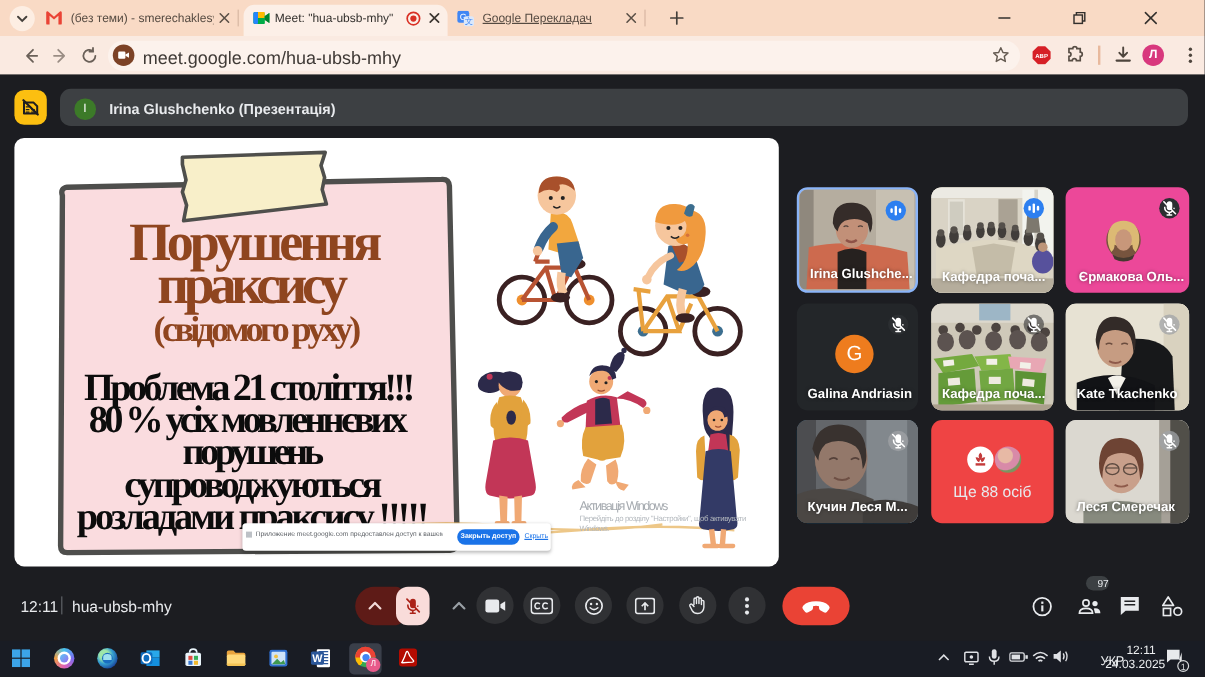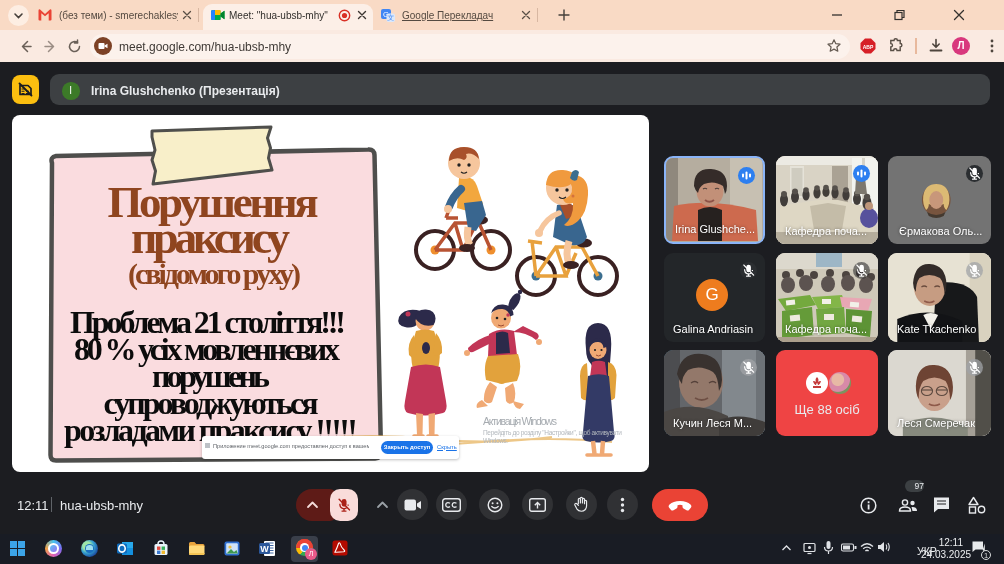--- a/index.html
+++ b/index.html
@@ -83,21 +83,21 @@
   <svg class="abs" style="left:67px;top:9px;" width="15" height="15" viewBox="0 0 15 15">
       <path d="M12.5 7.5 a5 5 0 1 1 -1.8 -3.8 M10.5 1 V4 H7.5" stroke="#6a6058" stroke-width="1.5" fill="none" stroke-linecap="round"></path>
     </svg>
 
   <div class="abs" style="left:90px;top:3.5px;width:760px;height:25px;border-radius:13px;background:#fcf2ec;"></div>
   <div class="abs" style="left:94px;top:7px;width:18px;height:18px;border-radius:50%;background:#7c4226;"></div>
   <svg class="abs" style="left:98px;top:11px;" width="10" height="10" viewBox="0 0 10 10">
       <rect x="0.5" y="2" width="6" height="6" rx="1" fill="#fff"></rect>
       <path d="M6.5 4.5 L9.5 2.8 V7.2 L6.5 5.5z" fill="#fff"></path>
     </svg>
-  <div class="abs" style="left:119px;top:10px;font-size:12px;color:#3f3a36;">meet.google.com/hua-ubsb-mhy</div>
+  <div class="abs" style="left:119px;top:10px;font-size:15px;color:#3f3a36;">meet.google.com/hua-ubsb-mhy</div>
   <svg class="abs" style="left:826px;top:8px;" width="16" height="16" viewBox="0 0 16 16">
       <path d="M8 1.8 L9.8 5.7 L14 6.2 L10.9 9 L11.8 13.2 L8 11.1 L4.2 13.2 L5.1 9 L2 6.2 L6.2 5.7z" fill="none" stroke="#655b52" stroke-width="1.2" stroke-linejoin="round"></path>
     </svg>
 
   <svg class="abs" style="left:860px;top:8px;" width="16" height="16" viewBox="0 0 16 16">
       <path d="M5 0.5 h6 l4.5 4.5 v6 L11 15.5 H5 L0.5 11 v-6z" fill="#d61f26"></path>
       <text x="8" y="10.5" font-size="5" fill="#fff" text-anchor="middle" font-weight="bold" font-family="Liberation Sans">ABP</text>
     </svg>
 
   <svg class="abs" style="left:888px;top:8px;" width="16" height="16" viewBox="0 0 16 16">
@@ -249,21 +249,21 @@
 
   <div class="abs" style="left:190px;top:321px;width:257px;height:23px;background:#fff;border-radius:3px;box-shadow:0 1px 3px rgba(0,0,0,0.25);"></div>
   <div class="abs" style="left:193px;top:328px;width:5px;height:5px;background:#bdc1c6;"></div>
   <div class="abs" style="left:201px;top:328px;width:156px;overflow:hidden;white-space:nowrap;font-size:5.6px;color:#5f6368;">Приложение meet.google.com предоставлен доступ к вашему экрану.</div>
   <div class="abs" style="left:369px;top:325.5px;width:52px;height:13.5px;border-radius:7px;background:#1a73e8;color:#fff;font-size:5.8px;font-weight:bold;text-align:center;line-height:13.5px;">Закрыть доступ</div>
   <div class="abs" style="left:425px;top:328.5px;font-size:5.8px;color:#1a73e8;text-decoration:underline;">Скрыть</div>
 </div>
 
 <style>
   .tile { position:absolute; border-radius:9px; overflow:hidden; }
-  .tname { position:absolute; left:9px; bottom:7px; font-size:11px; font-weight:normal; color:#fff; white-space:nowrap; text-shadow:0 0 3px rgba(0,0,0,0.5); }
+  .tname { position:absolute; left:9px; bottom:7px; font-size:11px; font-weight:bold; color:#fff; white-space:nowrap; text-shadow:0 0 3px rgba(0,0,0,0.5); }
   .mic { position:absolute; top:9px; right:8px; width:17px; height:17px; border-radius:50%; }
   .micd { background:#2b2e31; }
   .micl { background:rgba(160,163,167,0.75); }
   .spk { position:absolute; top:9px; right:8px; width:17px; height:17px; border-radius:50%; background:#2d7ff0; }
 </style>
 <svg width="0" height="0" style="position:absolute">
     <defs>
   <g id="micoff">
         <rect x="6.3" y="2.8" width="4.6" height="7.4" rx="2.3" fill="#fff"></rect>
         <path d="M4.6 7.3 v0.8 a3.9 3.9 0 0 0 6.6 2.8 M12.4 8.1 a3.9 3.9 0 0 1 -0.15 1.1" stroke="#fff" stroke-width="1.2" fill="none"></path>
@@ -337,21 +337,21 @@
   <div class="spk"><svg width="17" height="17" viewBox="0 0 17 17">
         <g fill="#fff">
           <rect x="4" y="6.5" width="2" height="4" rx="1"></rect>
           <rect x="7.5" y="4.5" width="2" height="8" rx="1"></rect>
           <rect x="11" y="6.5" width="2" height="4" rx="1"></rect>
         </g>
       </svg></div>
   <div class="tname">Кафедра поча...</div>
 </div>
 
-<div class="tile" style="left:888px;top:156px;width:103px;height:88px;background:#737373;">
+<div class="tile" style="left:888px;top:156px;width:103px;height:88px;background:#ec4899;">
   <svg width="103" height="88" viewBox="0 0 111 88" preserveAspectRatio="none" style="position:absolute;left:0;top:0;">
     <circle cx="52" cy="44" r="15.5" fill="#77543e"></circle>
     <path d="M38 40 q2 -12 14 -12 q12 0 14 12 q1 8 -3 14 q-3 -2 -3 -6 q-8 4 -16 0 q0 4 -3 6 q-4 -6 -3 -14z" fill="#dcba74"></path>
     <ellipse cx="52" cy="44" rx="7.5" ry="9" fill="#c8977a"></ellipse>
     <path d="M42 56 q10 6 20 0 l-2 4 q-8 4 -16 0z" fill="#44392f"></path>
   </svg>
   <div class="mic micd"><svg width="17" height="17" viewBox="0 0 17 17">
         <use href="#micoff"></use>
       </svg></div>
   <div class="tname" style="left:11px;">Єрмакова Оль...</div>

